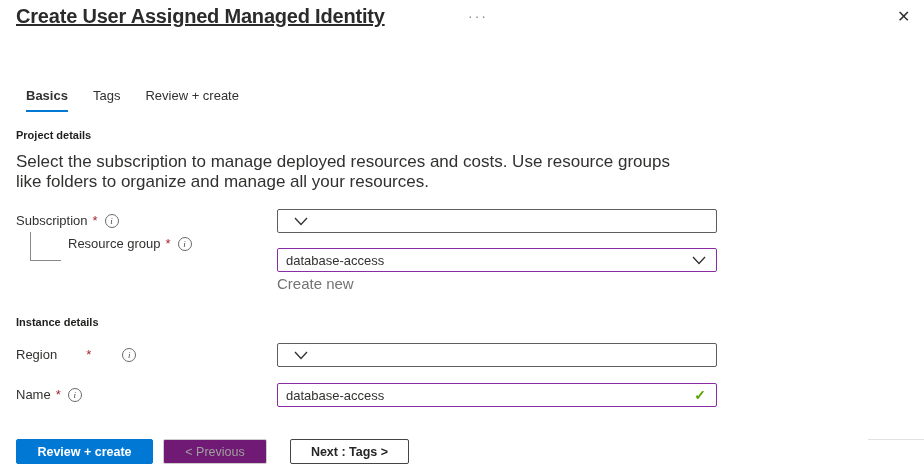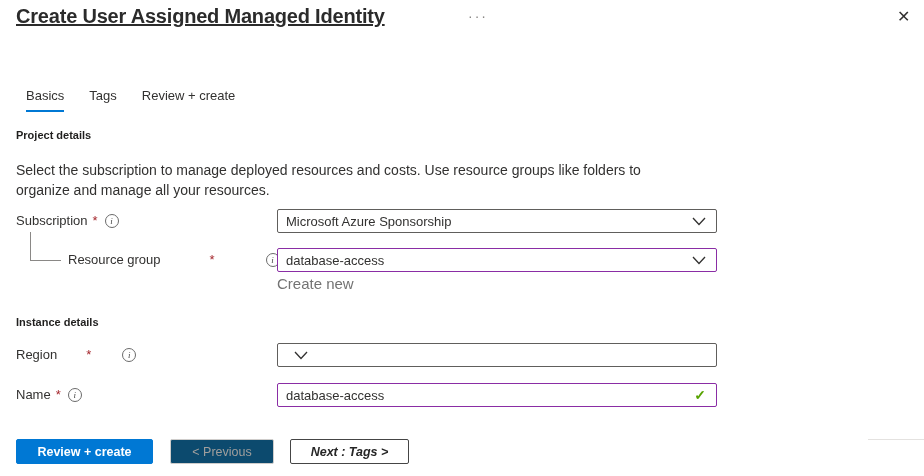--- a/index.html
+++ b/index.html
@@ -23,43 +23,43 @@
   .close-btn {
     position:absolute; left:897px; top:8px;
     font-size:16px; font-weight:400; color:#323130; cursor:pointer; line-height:18px;
   }
   
   .tabs { position:absolute; left:26px; top:88px; display:flex; }
   .tab {
     margin-right:25px; font-size:13px; padding-bottom:7px;
     border-bottom:2px solid transparent; cursor:pointer; color:#323130;
   }
-  .tab.active { font-weight:400; border-bottom-color:#0078d4;text-align:right; }
+  .tab.active { font-weight:700; border-bottom-color:#0078d4;text-align:right; }
   
   .section-heading { position:absolute; left:16px; font-size:11px; font-weight:700; color:#201f1e; }
   .section-heading.project { top:129px; }
   .section-heading.instance { top:316px; }
   .section-desc {
-    position:absolute; left:16px; top:160px; width:678px;
-    font-size:14px; line-height:20px; color:#323130;
+    position:absolute; left:16px; top:152px; width:678px;
+    font-size:17px; line-height:20px; color:#323130;
   }
   
   .field-label {
     position:absolute; display:flex; align-items:flex-end;
     font-size:13px; color:#323130; white-space:nowrap;
   }
   .req { color:#a4262c; margin-left:5px; }
   .info-icon {
     margin-left:7px; width:14px; height:14px; border:1px solid #6b6b6b; border-radius:50%;
     display:inline-flex; align-items:center; justify-content:center;
     font-size:9px; font-style:italic; font-family:"Liberation Serif", serif;
     color:#494949; cursor:pointer; flex:0 0 auto;
   }
   .lbl-subscription { left:16px; top:213px; }
-  .lbl-resource-group { left:68px; top:252px;gap:44px; }
+  .lbl-resource-group { left:68px; top:236px; }
   .lbl-region { left:16px; top:347px;gap:24px; }
   .lbl-name { left:16px; top:387px; }
   .tree-connector {
     position:absolute; left:30px; top:232px; width:31px; height:29px;
     border-left:1px solid #8a8886; border-bottom:1px solid #8a8886;
   }
   .field-box {
     position:absolute; left:277px; width:440px; height:24px;
     border:1px solid #605e5c; border-radius:2px; background:#fff;
     display:flex; align-items:center; padding:0 10px 0 8px;
@@ -82,22 +82,22 @@
     font-size:15px; color:#737373; cursor:pointer;
   }
   
   .footer-divider { position:absolute; left:868px; top:439px; width:56px; height:1px; background:#e4e2e0; }
   .btn {
     position:absolute; top:439px; height:25px;
     display:flex; align-items:center; justify-content:center;
     font-size:12.5px; border-radius:2px; cursor:pointer; white-space:nowrap;
   }
   .btn-review { left:16px; width:137px; background:#0078d4; border:1px solid #0078d4; color:#fff; font-weight:700; }
-  .btn-previous { left:170px; width:104px; background:#0c4a6e; border:1px solid #cfcdcb; color:#a19f9d; cursor:default; }
-  .btn-next { left:290px; width:119px; background:#fff; border:1px solid #454545; color:#262626; font-weight:700;font-style:italic; }
+  .btn-previous { left:163px; width:104px; background:#701a75; border:1px solid #cfcdcb; color:#a19f9d; cursor:default; }
+  .btn-next { left:290px; width:119px; background:#fff; border:1px solid #454545; color:#262626; font-weight:700; }
 </style>
 </head>
 <body>
 
 <h1 class="page-title">Create User Assigned Managed Identity</h1>
 <span class="ellipsis-btn">···</span>
 <span class="close-btn">✕</span>
 
 <div class="tabs">
   <div class="tab active">Basics</div>
@@ -107,21 +107,20 @@
 
 <div class="section-heading project">Project details</div>
 <div class="section-desc">Select the subscription to manage deployed resources and costs. Use resource groups like folders to organize and manage all your resources.</div>
 
 <div class="field-label lbl-subscription">
   <span>Subscription</span>
   <span class="req">*</span>
   <span class="info-icon">i</span>
 </div>
 <div class="field-box box-subscription">
-  <span class="value">Microsoft Azure Sponsorship</span>
   <svg class="chevron" width="14" height="9" viewBox="0 0 14 9">
       <path d="M1 1 L7 7.5 L13 1" fill="none" stroke="#323130" stroke-width="1.3"></path>
     </svg>
 </div>
 
 <div class="tree-connector"></div>
 
 <div class="field-label lbl-resource-group">
   <span>Resource group</span>
   <span class="req">*</span>

